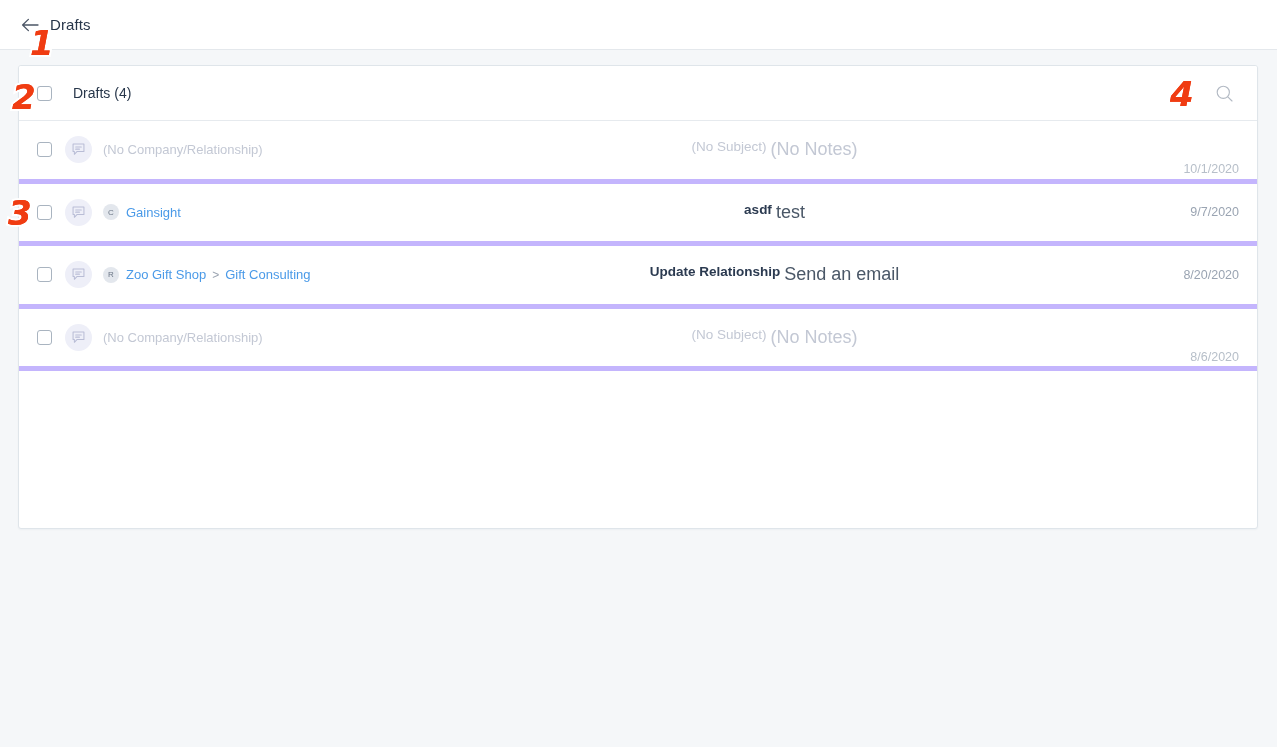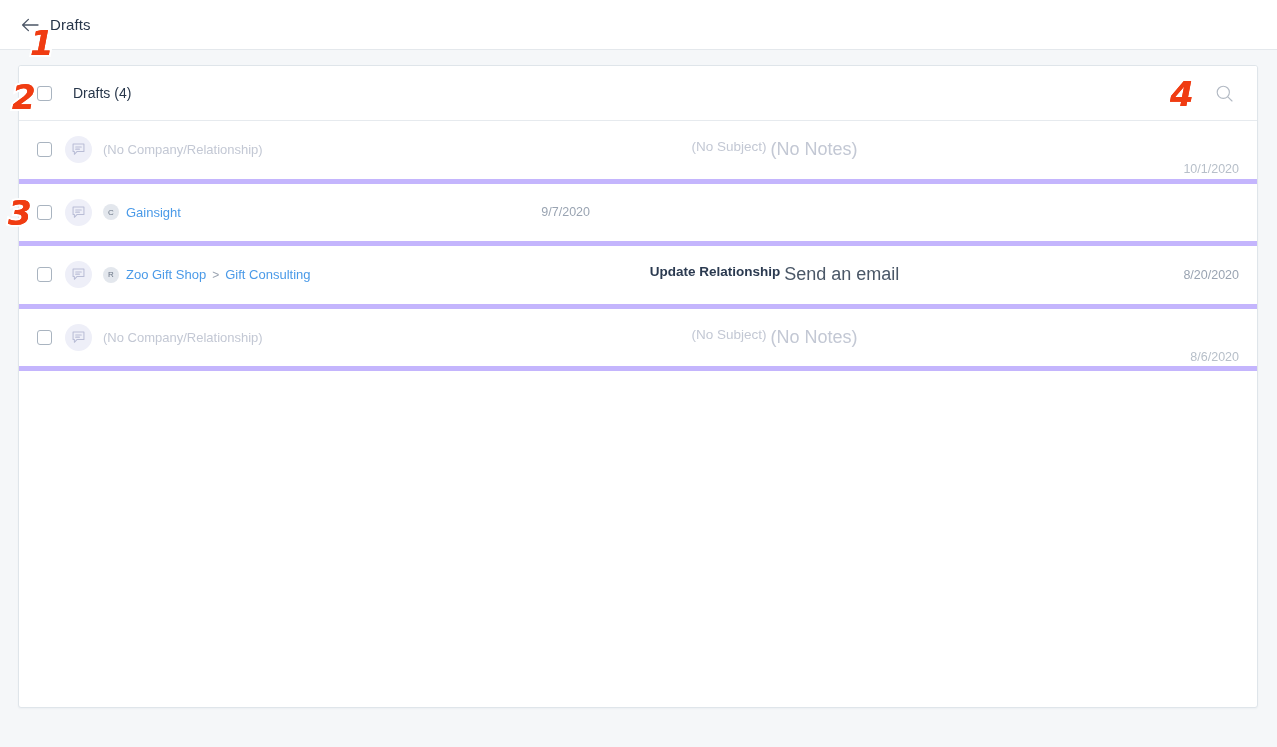--- a/index.html
+++ b/index.html
@@ -30,21 +30,21 @@
     font-size: 15px;
     color: #27364a;
     margin-left: 6px;
     letter-spacing: .1px;
   }
 
   
   .card {
     position: absolute;
     left: 18px; top: 65px;
-    width: 1240px; height: 643px;
+    width: 1240px; height: 464px;
     background: #ffffff;
     border: 1px solid #dfe5ea;
     border-radius: 3px;
     box-shadow: 0 1px 2px rgba(23,43,77,.04);
     overflow: hidden;
   }
 
   
   .list-header {
     height: 55px;
@@ -227,20 +227,24 @@
         <div class="chat-avatar">
           <svg width="15" height="15" viewBox="0 0 16 16" fill="none">
             <path d="M2.2 2.2h11.6v8.0H6.3L3.6 13.1V10.2H2.2V2.2Z" stroke="#b9bdd6" stroke-width="1.1" stroke-linejoin="round"></path>
             <path d="M5 5.3h6M5 7.6h4" stroke="#b9bdd6" stroke-width="1.1" stroke-linecap="round"></path>
           </svg>
         </div>
         <div class="ctx">
           <span class="badge">C</span>
           <span class="link">Gainsight</span>
         </div>
+        <div class="subject-col">
+          <div class="subject">asdf</div>
+          <div class="notes">test</div>
+        </div>
         <div class="date-col">9/7/2020</div>
       </div>
       <div class="row">
         <div class="cbx"></div>
         <div class="chat-avatar">
           <svg width="15" height="15" viewBox="0 0 16 16" fill="none">
             <path d="M2.2 2.2h11.6v8.0H6.3L3.6 13.1V10.2H2.2V2.2Z" stroke="#b9bdd6" stroke-width="1.1" stroke-linejoin="round"></path>
             <path d="M5 5.3h6M5 7.6h4" stroke="#b9bdd6" stroke-width="1.1" stroke-linecap="round"></path>
           </svg>
         </div>

